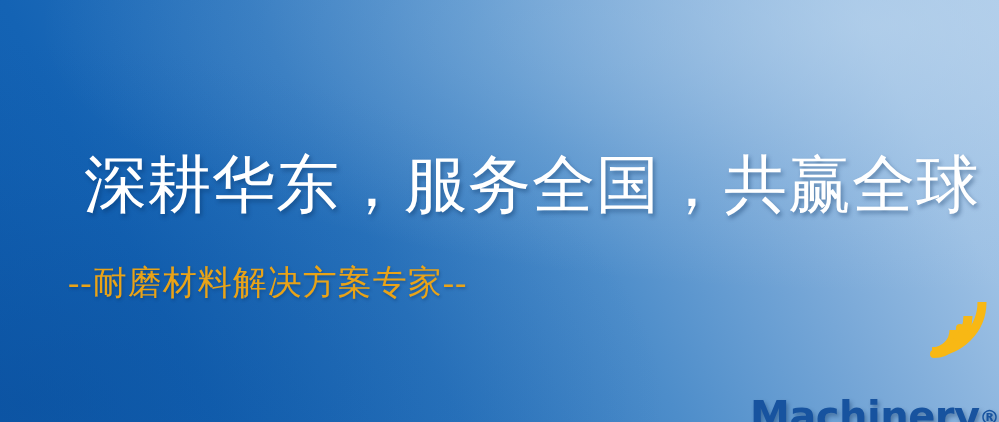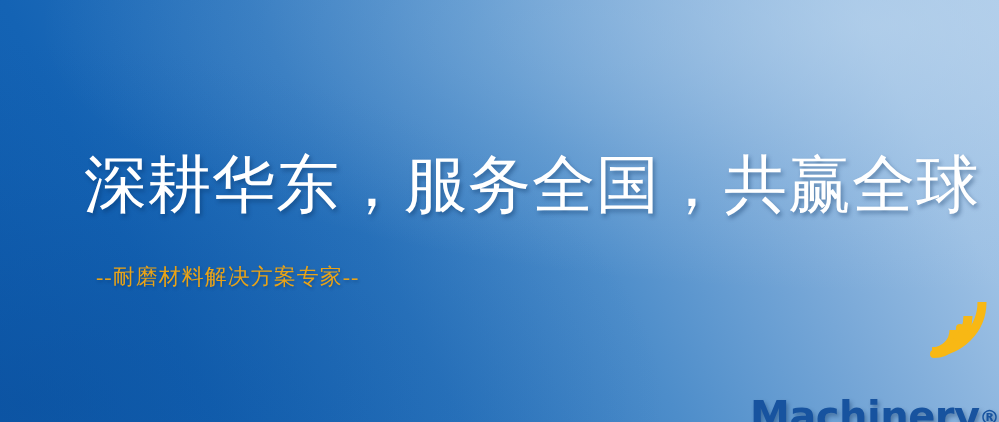--- a/index.html
+++ b/index.html
@@ -53,24 +53,24 @@
     line-height: 1.0;
     color: #ffffff;
     letter-spacing: 1px;
     white-space: nowrap;
     text-shadow: 2px 3px 4px rgba(0,40,85,0.38);
   }
 
   
   #subtitle {
     position: absolute;
-    left: 96px;
+    left: 68px;
     top: 266px;
     font-family: "Liberation Serif", "DejaVu Serif", serif;
-    font-size: 22px;
+    font-size: 34px;
     line-height: 1.0;
     color: #e9a317;
     letter-spacing: 1px;
     white-space: nowrap;
     text-shadow: 1px 2px 3px rgba(0,40,85,0.30);
   }
 
   
   #logo {
     position: absolute;

